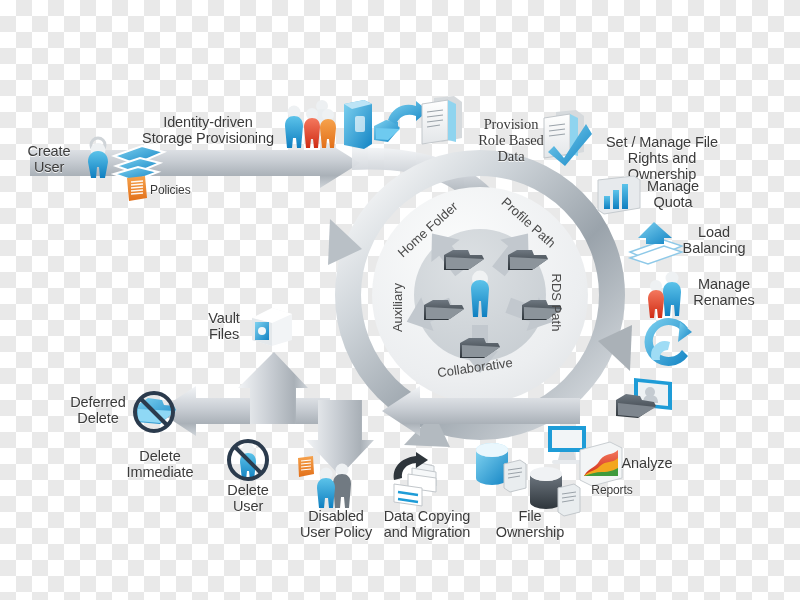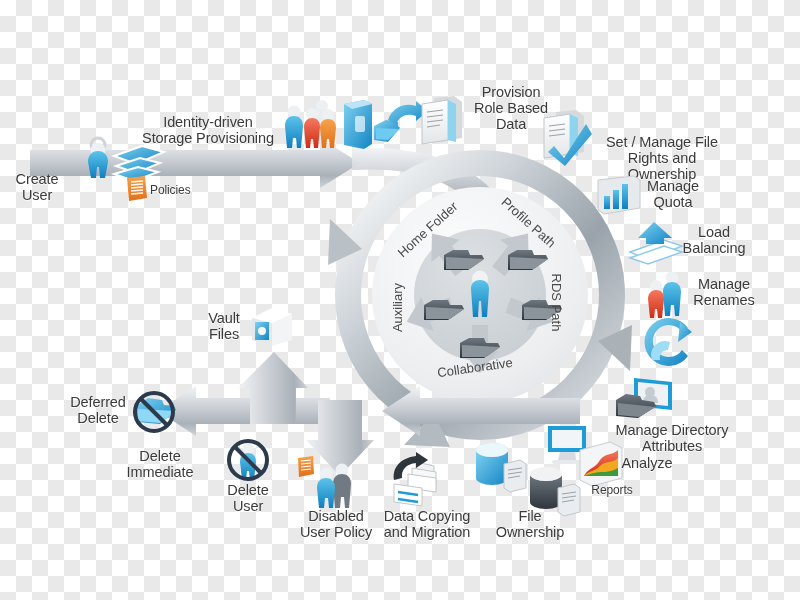--- a/index.html
+++ b/index.html
@@ -174,21 +174,21 @@
     <circle cx="16" cy="9" r="7" fill="none" stroke="#cfd4d8" stroke-width="3"></circle>
     <ellipse cx="16" cy="14" rx="7.5" ry="7" fill="#eef1f3"></ellipse>
     <path d="M6,26 C6,19 10,15 16,15 C22,15 26,19 26,26 L23,42 L18,42 L17,31 L15,31 L14,42 L9,42 Z" fill="url(#gBlue)"></path>
   </svg>
 
   <svg class="icon" style="left:110px;top:142px;width:58px;height:42px;">
     <path d="M4,14 L32,4 L54,10 L26,22 Z" fill="url(#gBlue2)" stroke="#ffffff" stroke-width="2"></path>
     <path d="M6,24 L30,16 L50,21 L26,31 Z" fill="url(#gBlue2)" stroke="#ffffff" stroke-width="2"></path>
     <path d="M4,32 L28,25 L48,30 L24,39 Z" fill="url(#gBlue2)" stroke="#ffffff" stroke-width="2"></path>
   </svg>
-  <div class="lbl" style="left:2px;top:143px;width:70px;margin-top:28px;">Create
+  <div class="lbl" style="left:14px;top:143px;width:70px;">Create
 User</div>
 
   <svg class="icon" style="left:125px;top:176px;width:24px;height:26px;">
     <path d="M2,2 L20,0 L22,22 L4,25 Z" fill="url(#gOrg)"></path>
     <g stroke="#ffffff" stroke-width="1.4" opacity="0.95">
       <line x1="6" y1="6" x2="18" y2="5"></line>
         <line x1="6" y1="9" x2="18" y2="8"></line>
       <line x1="6" y1="12" x2="18" y2="11"></line>
         <line x1="6" y1="15" x2="18" y2="14"></line>
       <line x1="6" y1="18" x2="18" y2="17"></line>
@@ -228,21 +228,21 @@
     <path d="M16,2 L36,0 L44,6 L44,42 L24,46 L16,40 Z" fill="#d6dadd"></path>
     <path d="M4,8 L30,4 L30,44 L4,48 Z" fill="url(#gWhiteBox)" stroke="#c2c7cb" stroke-width="1"></path>
     <path d="M30,4 L38,8 L38,46 L30,44 Z" fill="#8fd4ef"></path>
     <g stroke="#9aa2a9" stroke-width="1.2">
       <line x1="9" y1="16" x2="25" y2="14"></line>
         <line x1="9" y1="21" x2="25" y2="19"></line>
       <line x1="9" y1="26" x2="25" y2="24"></line>
         <line x1="9" y1="31" x2="22" y2="29"></line>
     </g>
   </svg>
-  <div class="lbl" style="left:462px;top:84px;width:98px;">Provision
+  <div class="lbl" style="left:462px;top:116px;width:98px;font-family:Liberation Serif, serif;">Provision
 Role Based
 Data</div>
 
   <svg class="icon" style="left:540px;top:110px;width:54px;height:56px;">
     <path d="M16,2 L36,0 L44,6 L44,42 L24,46 L16,40 Z" fill="#d6dadd"></path>
     <path d="M4,8 L30,4 L30,44 L4,48 Z" fill="url(#gWhiteBox)" stroke="#c2c7cb" stroke-width="1"></path>
     <path d="M30,4 L38,8 L38,46 L30,44 Z" fill="#8fd4ef"></path>
     <g stroke="#9aa2a9" stroke-width="1.2">
       <line x1="9" y1="16" x2="25" y2="14"></line>
         <line x1="9" y1="21" x2="25" y2="19"></line>
@@ -286,22 +286,20 @@
   </svg>
 
   <svg class="icon" style="left:616px;top:376px;width:58px;height:48px;">
     <path d="M18,2 L56,6 L56,34 L18,30 Z" fill="#1e9cd7"></path>
     <path d="M22,6 L52,9 L52,30 L22,27 Z" fill="#eef2f4"></path>
     <ellipse cx="34" cy="16" rx="5" ry="5" fill="#c4cbd1"></ellipse>
     <path d="M27,27 C27,21 30,19 34,19 C39,19 42,21 42,27 Z" fill="#c4cbd1"></path>
     <path d="M0,24 L10,18 L24,20 L26,24 L38,26 L40,30 L22,42 L0,40 Z" fill="url(#gDark)"></path>
     <path d="M2,27 L40,31 L23,41 L2,39 Z" fill="#7e868e"></path>
   </svg>
-  <div class="lbl" style="left:604px;top:422px;width:136px;">Manage Directory
-Attributes</div>
 
   <svg class="icon" style="left:546px;top:424px;width:54px;height:50px;">
     <path d="M2,2 L40,2 L40,28 L2,28 Z" fill="#1e9cd7"></path>
     <rect x="6" y="6" width="30" height="18" fill="#f2f5f7"></rect>
     <path d="M14,28 L28,28 L30,36 L12,36 Z" fill="#d6dbdf"></path>
     <rect x="6" y="36" width="32" height="4" rx="2" fill="#e7eaed"></rect>
   </svg>
   <svg class="icon" style="left:580px;top:442px;width:42px;height:44px;">
     <path d="M0,8 L30,0 L42,6 L42,36 L12,44 L0,38 Z" fill="#f3f5f6" stroke="#c9ced2" stroke-width="1"></path>
     <path d="M4,34 C10,24 14,28 20,18 C26,10 32,14 38,8 L38,34 Z" fill="url(#gRed)"></path>

